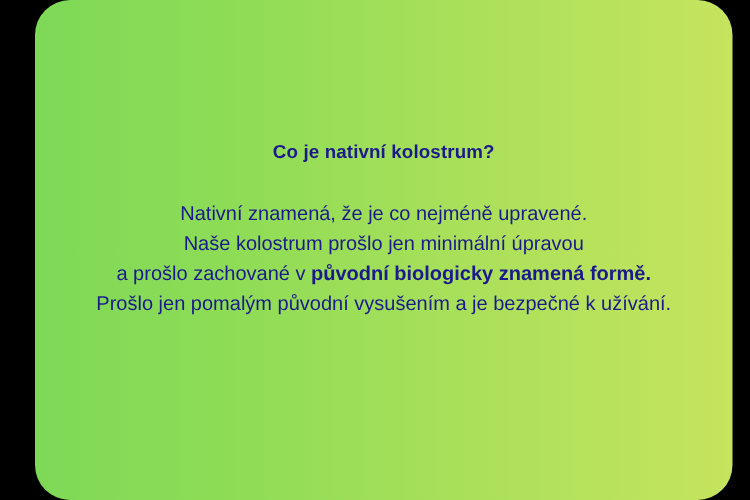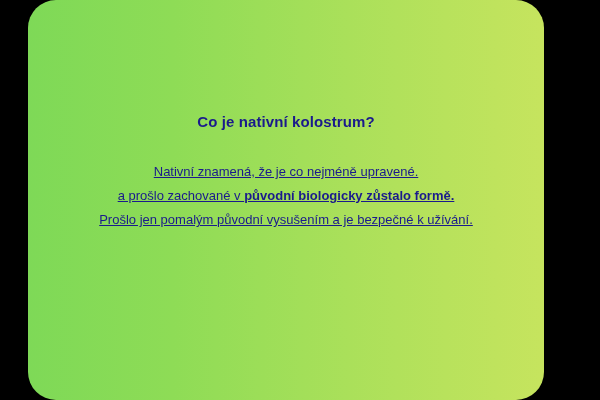--- a/index.html
+++ b/index.html
@@ -19,21 +19,21 @@
     width: 600px;
     height: 400px;
     background: #000000;
   }
 
   
   #info-card {
     position: absolute;
     left: 28px;
     top: 0px;
-    width: 516px;
+    width: 558px;
     height: 400px;
     border-radius: 28px;
     background: linear-gradient(90deg, #7ED957 0%, #8EDC56 28%, #AAE05A 62%, #C6E45E 100%);
     box-sizing: border-box;
   }
 
   
   #card-text {
     position: absolute;
     left: 0;
@@ -46,25 +46,24 @@
   #card-heading {
     font-size: 15px;
     font-weight: bold;
     line-height: 20px;
     letter-spacing: 0.1px;
     margin: 0 0 28px 0;
     color: #1A1A8C;
   }
 
   #card-body {
-    font-size: 13px;
+    font-size: 16px;
     font-weight: normal;
     line-height: 24px;
     color: #1A1A8C;
-    text-decoration: underline;
   }
 
   .body-line {
     display: block;
     white-space: nowrap;
   }
 
   .em-strong {
     font-weight: bold;
   }
@@ -75,21 +74,22 @@
 <div id="stage">
 
   <div id="info-card">
 
     <div id="card-text">
 
       <div id="card-heading">Co je nativní kolostrum?</div>
 
       <div id="card-body">
           <span class="body-line"><span>Nativní znamená, že je co nejméně upravené.</span></span>
-          <span class="body-line"><span>a prošlo zachované v </span><span class="em-strong">původní biologicky zůstalo formě.</span></span>
+          <span class="body-line"><span>Naše kolostrum prošlo jen minimální úpravou</span></span>
+          <span class="body-line"><span>a prošlo zachované v </span><span class="em-strong">původní biologicky znamená formě.</span></span>
           <span class="body-line"><span>Prošlo jen pomalým původní vysušením a je bezpečné k užívání.</span></span>
         </div>
 
     </div>
 
   </div>
 
 </div>
 
 </body></html>

